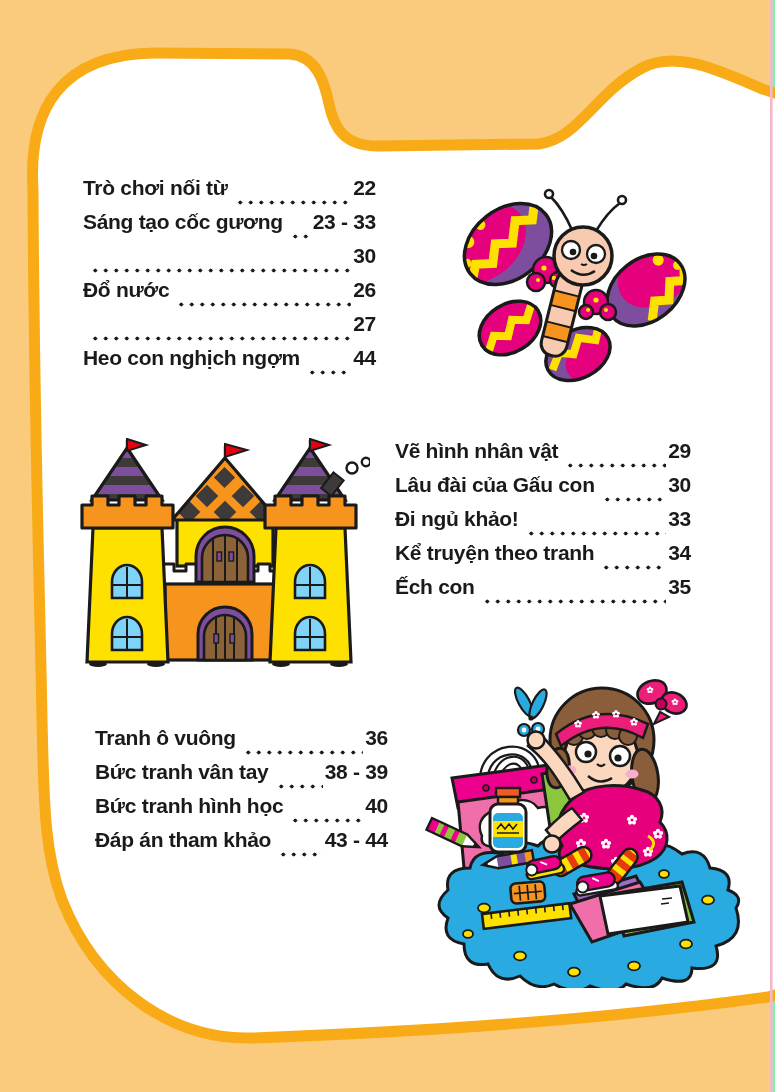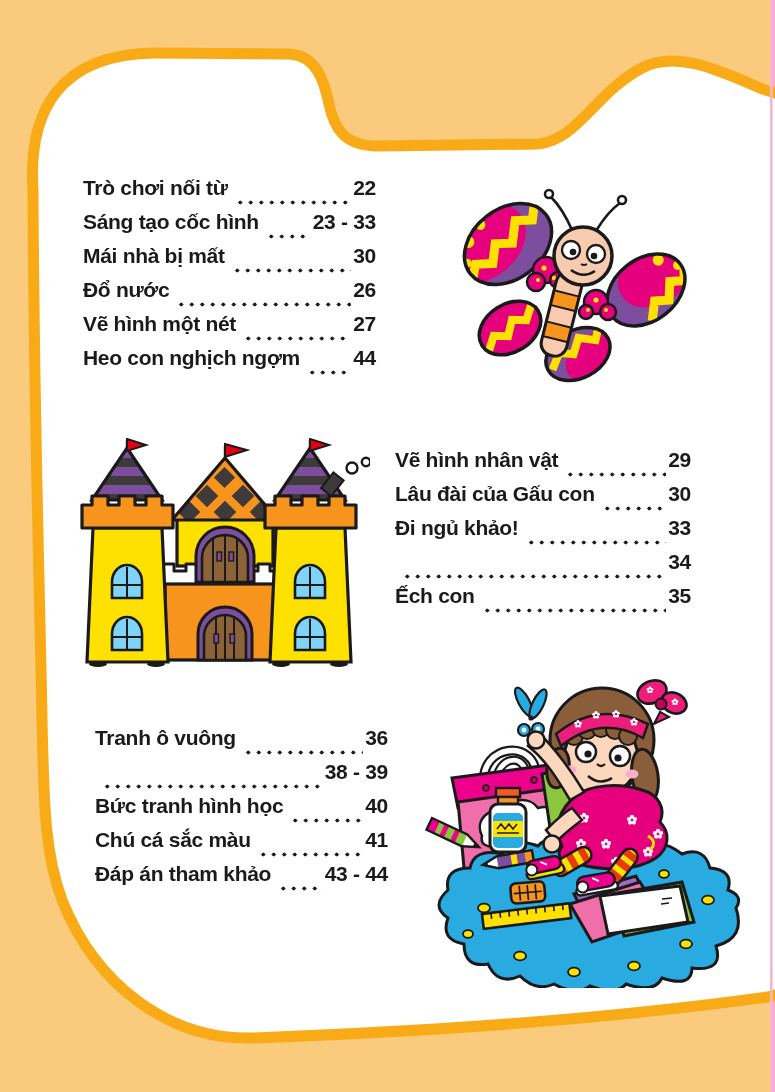--- a/index.html
+++ b/index.html
@@ -1,16 +1,16 @@
 <!DOCTYPE html>
 <html><head>
 <meta charset="utf-8">
 <style>
   html,body{margin:0;padding:0;background:#fff;}
-  .stage{position:relative;width:775px;height:1092px;overflow:hidden;background:#f9a8d4;
+  .stage{position:relative;width:775px;height:1092px;overflow:hidden;background:#86efac;
          font-family:"Liberation Sans","DejaVu Sans",sans-serif;}
   .frame-svg{position:absolute;left:0;top:0;}
   .toc{position:absolute;color:#1a1a1a;font-weight:bold;font-size:21px;letter-spacing:-0.3px;}
   .toc-row{display:flex;align-items:baseline;height:34px;}
   .toc-title{white-space:pre;}
   .toc-dots{flex:1;align-self:flex-end;height:5px;margin:0 2px 5px 7px;
             background-image:radial-gradient(circle,#1a1a1a 1.8px,transparent 2.15px);
             background-size:10.5px 5px;background-repeat:repeat-x;background-position:left center;}
   .toc-page{white-space:pre;}
   .ill{position:absolute;}
@@ -40,92 +40,87 @@
     <rect x="770" y="0" width="2.6" height="1092" fill="#F4B8CD"></rect>
   </svg>
 
   <div class="toc" id="toc1" style="left:83px;top:176px;width:293px;">
     <div class="toc-row">
         <span class="toc-title">Trò chơi nối từ</span>
         <span class="toc-dots"></span>
         <span class="toc-page">22</span>
       </div>
     <div class="toc-row">
-        <span class="toc-title">Sáng tạo cốc hình</span>
+        <span class="toc-title">Sáng tạo cốc gương</span>
         <span class="toc-dots"></span>
         <span class="toc-page">23 - 33</span>
       </div>
     <div class="toc-row">
-        <span class="toc-title">Mái nhà bị mất</span>
         <span class="toc-dots"></span>
         <span class="toc-page">30</span>
       </div>
     <div class="toc-row">
         <span class="toc-title">Đổ nước</span>
         <span class="toc-dots"></span>
         <span class="toc-page">26</span>
       </div>
     <div class="toc-row">
-        <span class="toc-title">Vẽ hình một nét</span>
         <span class="toc-dots"></span>
         <span class="toc-page">27</span>
       </div>
     <div class="toc-row">
         <span class="toc-title">Heo con nghịch ngợm</span>
         <span class="toc-dots"></span>
         <span class="toc-page">44</span>
       </div>
   </div>
 
-  <div class="toc" id="toc2" style="left:395px;top:448px;width:296px;">
+  <div class="toc" id="toc2" style="left:395px;top:439px;width:296px;">
     <div class="toc-row">
         <span class="toc-title">Vẽ hình nhân vật</span>
         <span class="toc-dots"></span>
         <span class="toc-page">29</span>
       </div>
     <div class="toc-row">
         <span class="toc-title">Lâu đài của Gấu con</span>
         <span class="toc-dots"></span>
         <span class="toc-page">30</span>
       </div>
     <div class="toc-row">
         <span class="toc-title">Đi ngủ khảo!</span>
         <span class="toc-dots"></span>
         <span class="toc-page">33</span>
       </div>
     <div class="toc-row">
+        <span class="toc-title">Kể truyện theo tranh</span>
         <span class="toc-dots"></span>
         <span class="toc-page">34</span>
       </div>
     <div class="toc-row">
         <span class="toc-title">Ếch con</span>
         <span class="toc-dots"></span>
         <span class="toc-page">35</span>
       </div>
   </div>
 
   <div class="toc" id="toc3" style="left:95px;top:726px;width:293px;">
     <div class="toc-row">
         <span class="toc-title">Tranh ô vuông</span>
         <span class="toc-dots"></span>
         <span class="toc-page">36</span>
       </div>
     <div class="toc-row">
+        <span class="toc-title">Bức tranh vân tay</span>
         <span class="toc-dots"></span>
         <span class="toc-page">38 - 39</span>
       </div>
     <div class="toc-row">
         <span class="toc-title">Bức tranh hình học</span>
         <span class="toc-dots"></span>
         <span class="toc-page">40</span>
-      </div>
-    <div class="toc-row">
-        <span class="toc-title">Chú cá sắc màu</span>
-        <span class="toc-dots"></span>
-        <span class="toc-page">41</span>
       </div>
     <div class="toc-row">
         <span class="toc-title">Đáp án tham khảo</span>
         <span class="toc-dots"></span>
         <span class="toc-page">43 - 44</span>
       </div>
   </div>
 
   <svg class="ill" style="left:450px;top:178px;" width="265" height="215" viewBox="0 0 265 215">
     <defs>

